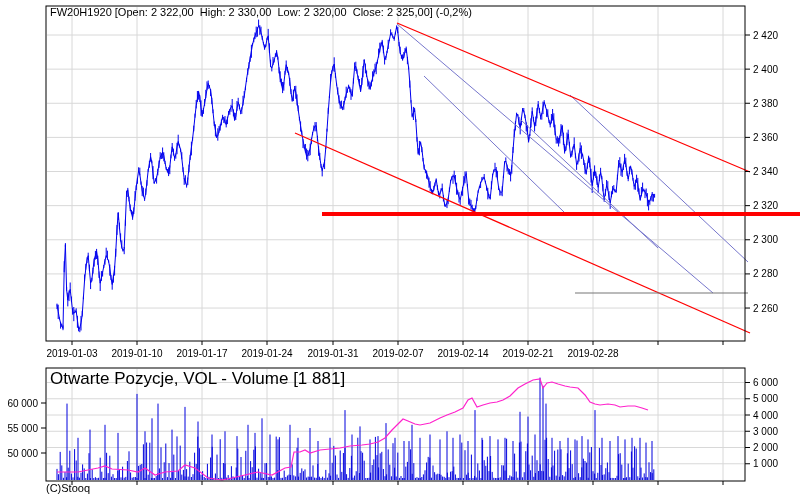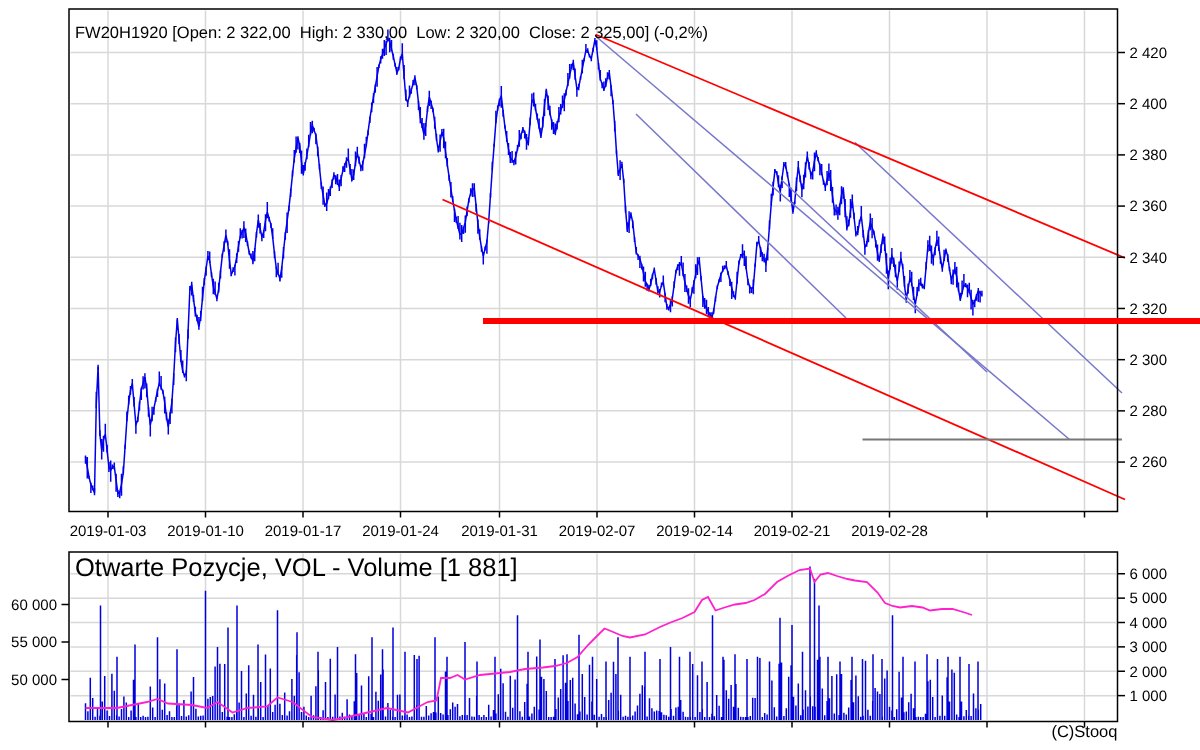--- a/index.html
+++ b/index.html
@@ -1,20 +1,20 @@
 <!DOCTYPE html>
 <html><head>
 <meta charset="utf-8">
 <style>
   html,body{margin:0;padding:0;background:#fff;}
   .root{position:relative;width:800px;height:500px;background:#fff;overflow:hidden;
         font-family:"Liberation Sans",sans-serif;}
-  .main-title{position:absolute;left:50px;top:16px;font-size:11px;color:#000;white-space:pre;}
+  .main-title{position:absolute;left:50px;top:6px;font-size:11px;color:#000;white-space:pre;}
   .vol-title{position:absolute;left:50px;top:369px;font-size:17px;color:#000;white-space:pre;}
-  .footer{position:absolute;left:46px;top:482px;width:699px;text-align:right;font-size:11px;color:#000;}
+  .footer{position:absolute;left:46px;top:482px;width:699px;text-align:left;font-size:11px;color:#000;}
   svg{position:absolute;left:0;top:0;}
   svg text{font-family:"Liberation Sans",sans-serif;font-size:10px;fill:#000;}
 </style>
 </head>
 <body>
 
 <div class="root">
   <svg id="chart-svg" width="800" height="500" viewBox="0 0 800 500">
       <g>
         <line x1="47" x2="744" y1="35" y2="35" stroke="#d8d8d8"></line>

